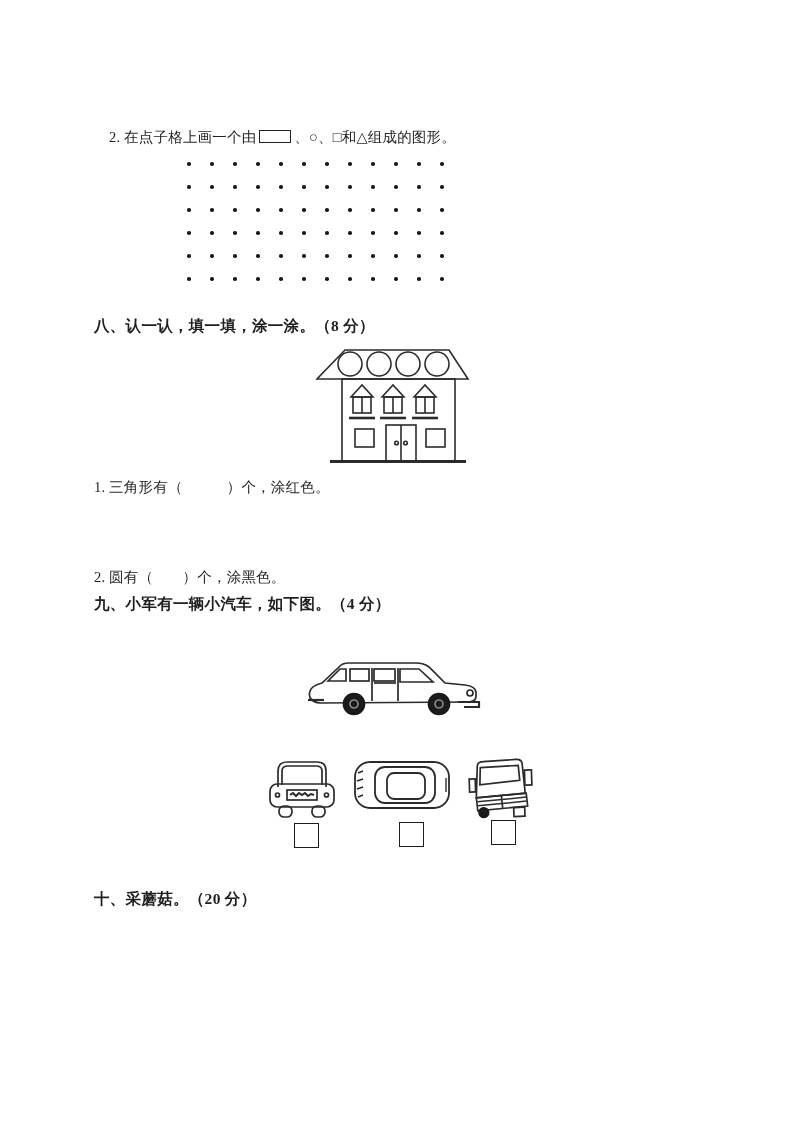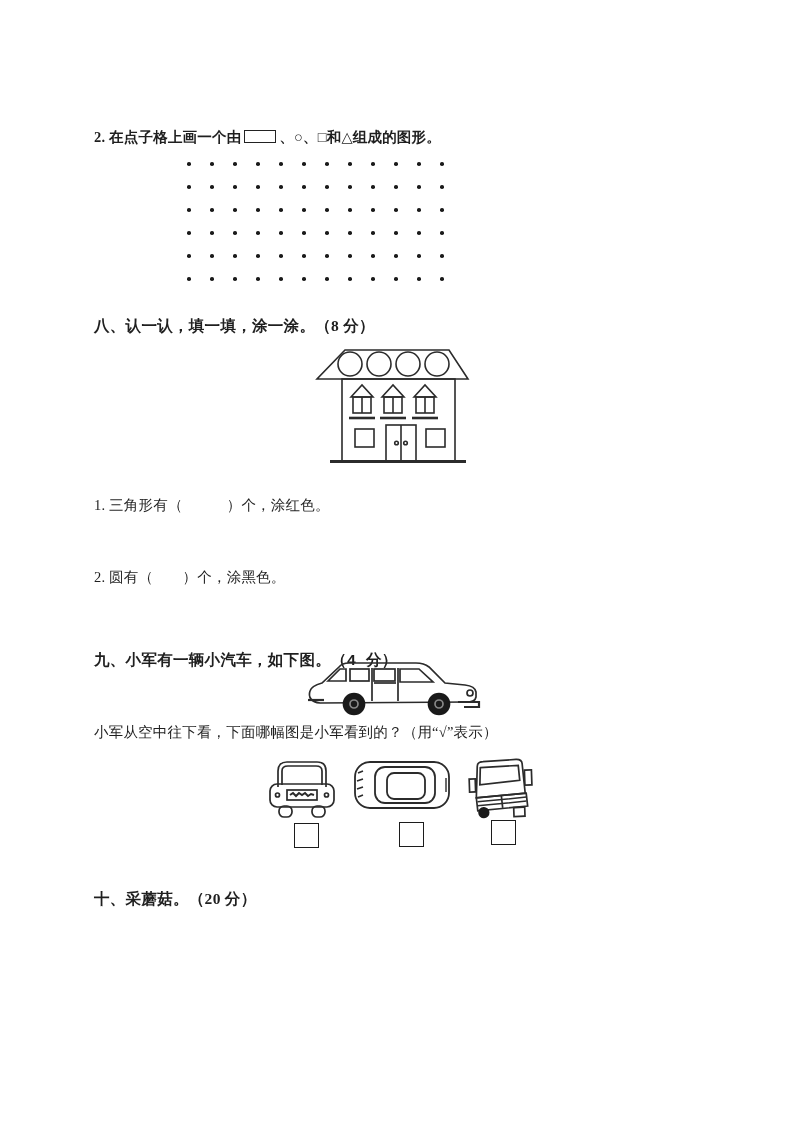--- a/index.html
+++ b/index.html
@@ -29,21 +29,21 @@
     border:1.6px solid #1c1c1c;background:#fff;
   }
   svg{display:block;}
   .sketch{stroke:#2b2b2b;fill:none;}
 </style>
 </head>
 <body>
 
 <div class="page">
 
-  <div class="abs body-text" style="left:94px;top:128px;font-weight:bold;">
+  <div class="abs body-text" style="left:109px;top:128px;">
     <span>2. 在点子格上画一个由</span><span class="rect-symbol"></span><span>、○、□和△组成的图形。</span>
   </div>
 
   <div class="dot-grid" style="left:187px;top:162px;width:258px;height:120px;">
       <div class="dot" style="left: 0px; top: 0px;"></div>
       <div class="dot" style="left: 23px; top: 0px;"></div>
       <div class="dot" style="left: 46px; top: 0px;"></div>
       <div class="dot" style="left: 69px; top: 0px;"></div>
       <div class="dot" style="left: 92px; top: 0px;"></div>
       <div class="dot" style="left: 115px; top: 0px;"></div>
@@ -149,24 +149,24 @@
         <rect x="86" y="86" width="30" height="36"></rect>
         <line x1="101" y1="86" x2="101" y2="122"></line>
         <circle cx="96.5" cy="104" r="1.8"></circle>
         <circle cx="105.5" cy="104" r="1.8"></circle>
 
         <line x1="30" y1="122.6" x2="166" y2="122.6" stroke-width="3"></line>
       </g>
     </svg>
   </div>
 
-  <div class="abs body-text" style="left:94px;top:496px;">1. 三角形有（　　　）个，涂红色。</div>
+  <div class="abs body-text" style="left:94px;top:478px;">1. 三角形有（　　　）个，涂红色。</div>
   <div class="abs body-text" style="left:94px;top:568px;">2. 圆有（　　）个，涂黑色。</div>
 
-  <div class="abs heading" style="left:94px;top:650px;font-family:Liberation Mono, monospace;">九、小军有一辆小汽车，如下图。（4 分）</div>
+  <div class="abs heading" style="left:94px;top:594px;">九、小军有一辆小汽车，如下图。（4 分）</div>
 
   <div class="abs" style="left:288px;top:651px;">
     <svg width="202" height="68" viewBox="0 0 202 68">
       <g class="sketch" stroke-width="1.7">
 
         <path d="M 32,52 C 23,51 20,46 22,40 C 23,36 27,34 34,32 L 51,16 Q 54,12 61,12 L 128,12 Q 136,12 141,16 L 157,32 L 177,34 Q 187,35 188,41 L 188,46 Q 187,51 180,51 Z"></path>
 
         <polygon points="40,30 52,18 58,18 58,30"></polygon>
         <rect x="62" y="18" width="19" height="12"></rect>
         <rect x="86" y="18" width="21" height="12"></rect>
@@ -181,21 +181,20 @@
         <circle cx="151" cy="53" r="10.5" fill="#1a1a1a" stroke="#1a1a1a"></circle>
         <circle cx="151" cy="53" r="4" fill="none" stroke="#888"></circle>
 
         <circle cx="182" cy="42" r="3"></circle>
         <path d="M 170,51 L 191,51 L 191,56 L 176,56" stroke-width="2.2"></path>
         <path d="M 20,49 L 36,49" stroke-width="2.2"></path>
       </g>
     </svg>
   </div>
 
-  <div class="abs body-text" style="left:94px;top:723px;">小军从空中往下看，下面哪幅图是小军看到的？（用“√”表示）</div>
 
   <div class="abs" style="left:266px;top:757px;">
     <svg width="72" height="62" viewBox="0 0 72 62">
       <g class="sketch" stroke-width="1.7">
         <path d="M 12,30 L 12,14 Q 12,5 21,5 L 51,5 Q 60,5 60,14 L 60,30"></path>
         <path d="M 16,28 L 16,14 Q 16,9 22,9 L 50,9 Q 56,9 56,14 L 56,28"></path>
         <rect x="4" y="27" width="64" height="23" rx="7"></rect>
         <rect x="21" y="33" width="30" height="10"></rect>
         <path d="M 24,38 L 27,36 L 30,39 L 33,36 L 36,38 L 39,36 L 42,39 L 45,37 L 48,38" stroke-width="2"></path>
         <circle cx="11.5" cy="38" r="2"></circle>

